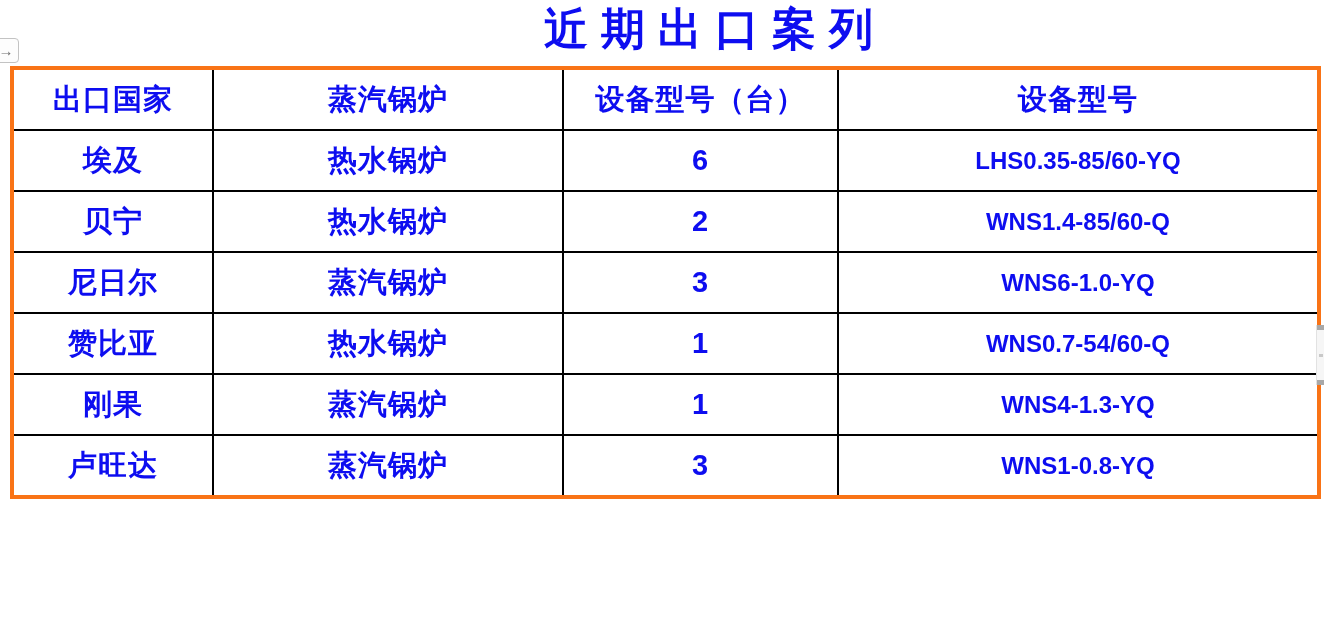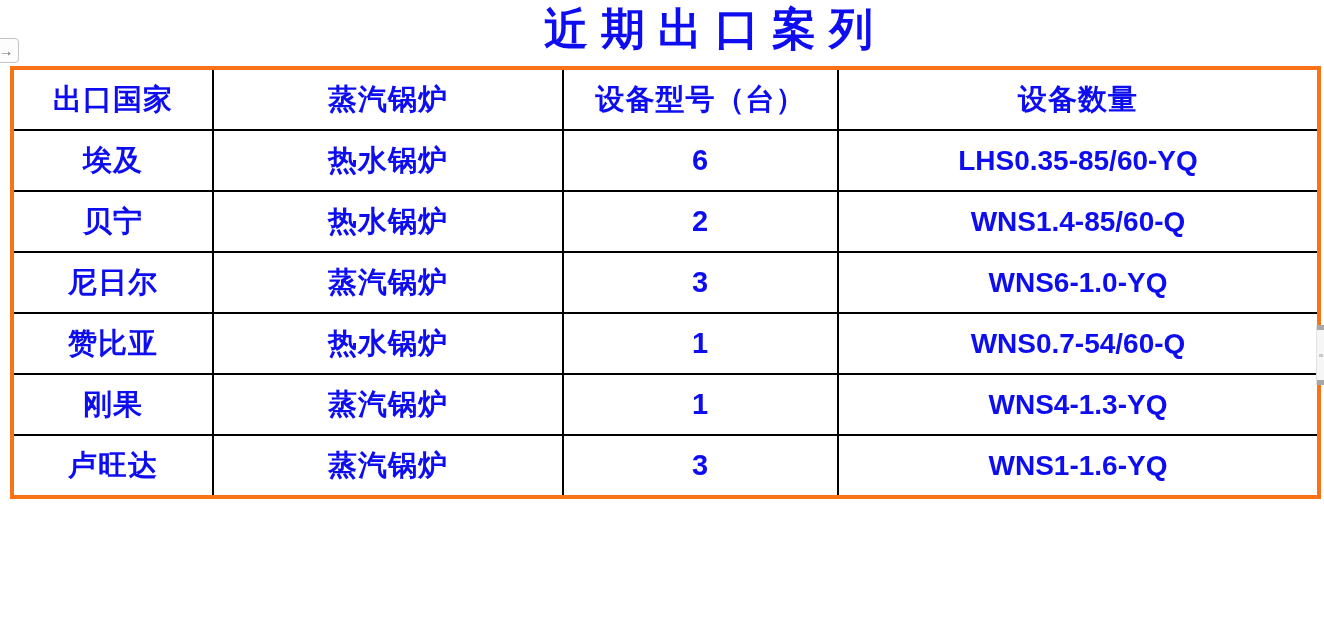--- a/index.html
+++ b/index.html
@@ -51,21 +51,21 @@
     text-align: center;
     vertical-align: middle;
     color: #0d0df0;
     font-weight: bold;
     font-size: 29px;
     letter-spacing: 1px;
     white-space: nowrap;
     overflow: hidden;
   }
   table.export-table td.model-cell {
-    font-size: 28px;
+    font-size: 24px;
     letter-spacing: 0;
     text-align: center;
   }
   
   .edge-btn {
     position: absolute;
     left: -7px;
     top: 38px;
     width: 26px;
     height: 25px;
@@ -126,21 +126,21 @@
         <col style="width:201px">
         <col style="width:350px">
         <col style="width:275px">
         <col style="width:481px">
       </colgroup>
       <thead>
         <tr>
           <th>出口国家</th>
           <th>蒸汽锅炉</th>
           <th>设备型号（台）</th>
-          <th>设备数量</th>
+          <th>设备型号</th>
         </tr>
       </thead>
       <tbody>
         <tr>
           <td>埃及</td>
           <td>热水锅炉</td>
           <td>6</td>
           <td class="model-cell">LHS0.35-85/60-YQ</td>
         </tr>
         <tr>
@@ -164,21 +164,21 @@
         <tr>
           <td>刚果</td>
           <td>蒸汽锅炉</td>
           <td>1</td>
           <td class="model-cell">WNS4-1.3-YQ</td>
         </tr>
         <tr>
           <td>卢旺达</td>
           <td>蒸汽锅炉</td>
           <td>3</td>
-          <td class="model-cell">WNS1-1.6-YQ</td>
+          <td class="model-cell">WNS1-0.8-YQ</td>
         </tr>
       </tbody>
     </table>
   </div>
 
   <div class="scroll-fragment">
     <div class="cap"></div>
     <div class="mid"></div>
     <div class="cap"></div>
   </div>

